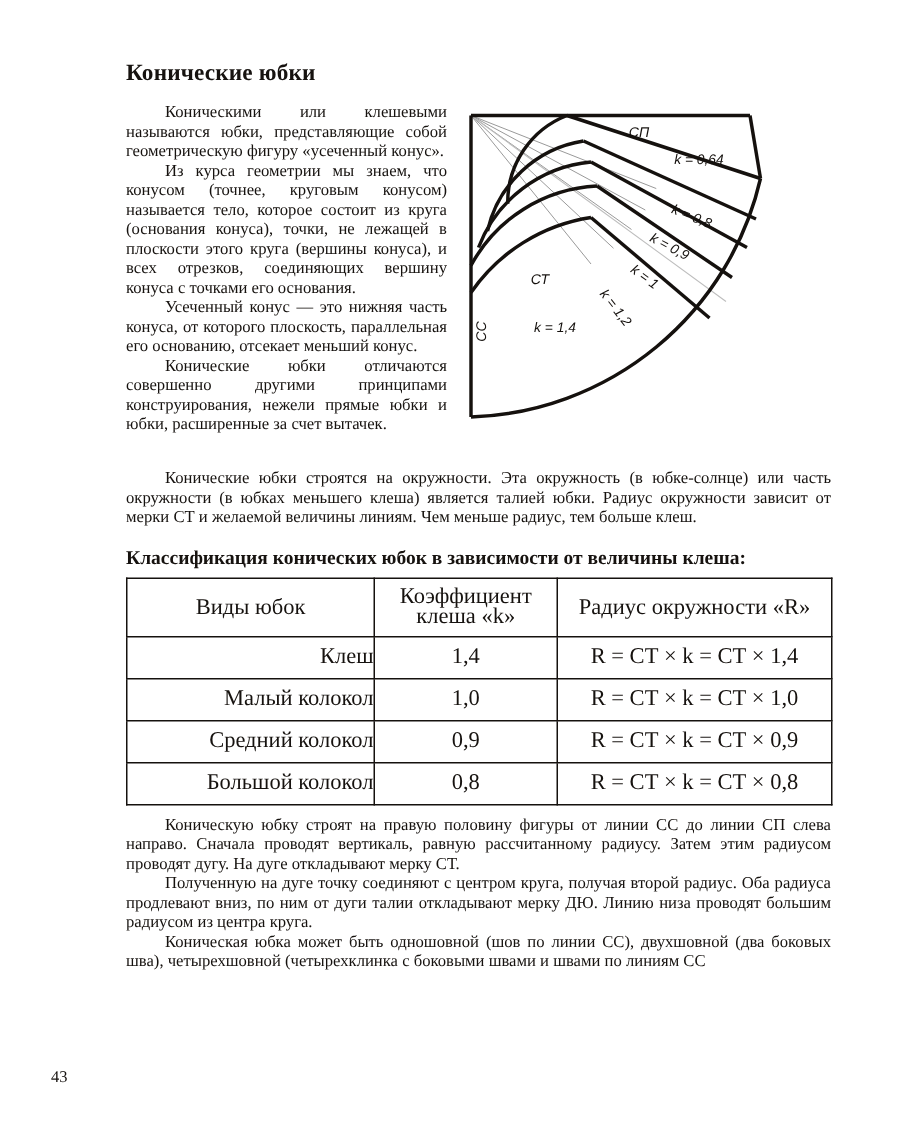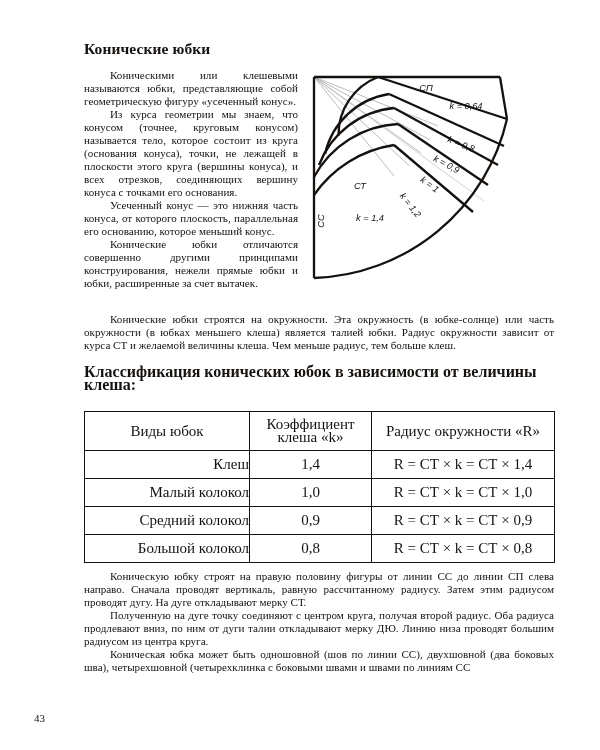--- a/index.html
+++ b/index.html
@@ -58,22 +58,22 @@
     font-size: 11.1px;
     line-height: 13.0px;
     text-align: justify;
     text-indent: 26px;
     hyphens: manual;
   }
   .clearer { clear: both; height: 0; font-size: 0; line-height: 0; }
 
   
   .table-caption {
-    margin: 13px 0 20px 0;
-    font-size: 16px;
+    margin: 13px 0 7px 0;
+    font-size: 13px;
     font-weight: bold;
     line-height: 13px;
     text-indent: 0;
   }
 
   
   table.classification {
     border-collapse: collapse;
     width: 470px;
     table-layout: fixed;
@@ -213,26 +213,26 @@
 
           <text class="fig-label-k" x="100" y="138" text-anchor="middle" transform="rotate(52 100 138)">k = 1,2</text>
 
           <text class="fig-label-k" x="62" y="152" text-anchor="middle">k = 1,4</text>
         </g>
       </svg>
     </div>
 
     <p class="para">Коническими или клешевыми называются юбки, представляющие собой геометрическую фигуру «усеченный конус».</p>
     <p class="para">Из курса геометрии мы знаем, что конусом (точнее, круговым конусом) называется тело, которое состоит из круга (основания конуса), точки, не лежащей в плоскости этого круга (вершины конуса), и всех отрезков, соединяющих вершину конуса с точками его основания.</p>
-    <p class="para">Усеченный конус — это нижняя часть конуса, от которого плоскость, параллельная его основанию, которое меньший конус.</p>
+    <p class="para">Усеченный конус — это нижняя часть конуса, от которого плоскость, параллельная его основанию, отсекает меньший конус.</p>
     <p class="para">Конические юбки отличаются совершенно другими принципами конструирования, нежели прямые юбки и юбки, расширенные за счет вытачек.</p>
 
     <div class="clearer"></div>
 
-    <p class="para">Конические юбки строятся на окружности. Эта окружность (в юбке-солнце) или часть окружности (в юбках меньшего клеша) является талией юбки. Радиус окружности зависит от курса СТ и желаемой величины клеша. Чем меньше радиус, тем больше клеш.</p>
+    <p class="para">Конические юбки строятся на окружности. Эта окружность (в юбке-солнце) или часть окружности (в юбках меньшего клеша) является талией юбки. Радиус окружности зависит от мерки СТ и желаемой величины линиям. Чем меньше радиус, тем больше клеш.</p>
 
     <p class="table-caption">Классификация конических юбок в зависимости от величины клеша:</p>
 
     <table class="classification">
       <colgroup>
         <col class="col-kind">
         <col class="col-coeff">
         <col class="col-radius">
       </colgroup>
       <thead>

